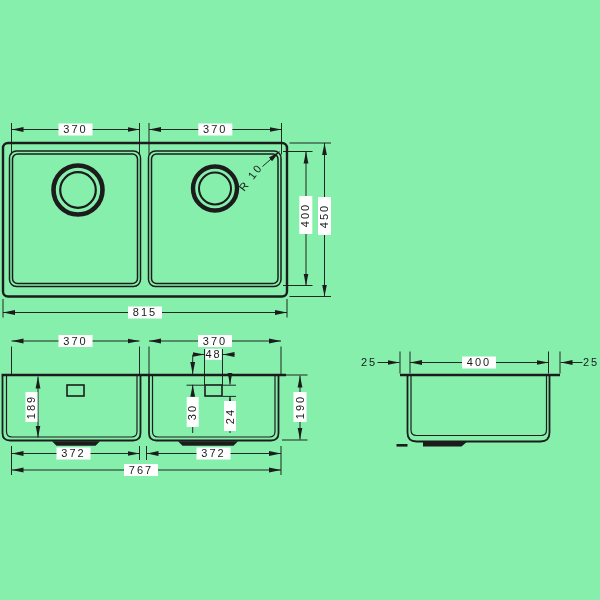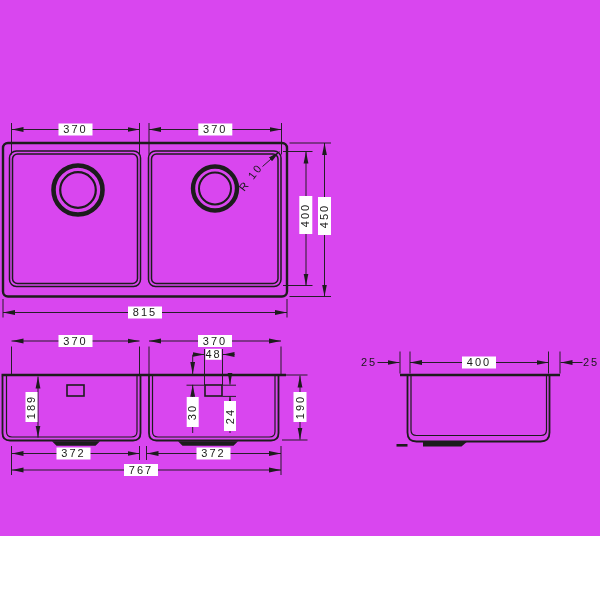--- a/index.html
+++ b/index.html
@@ -1,16 +1,16 @@
 <!DOCTYPE html>
 <html><head>
 <meta charset="utf-8">
 <style>
   html,body{margin:0;padding:0;background:#ffffff;}
-  #stage{position:relative;width:600px;height:536px;background:#d946ef;overflow:hidden;text-decoration:underline;}
+  #stage{position:relative;width:600px;height:600px;background:#86efac;overflow:hidden;text-decoration:underline;}
   svg text{
     font-family:"Liberation Sans","DejaVu Sans",sans-serif;
     font-size:11px;
     fill:#1a1a1a;
     letter-spacing:2px;
   }
   .lbl{text-anchor:middle;}
   .ln{stroke:#1c1c1c;fill:none;}
   .thin{stroke-width:0.95;}
   .w12{stroke-width:1.2;}

